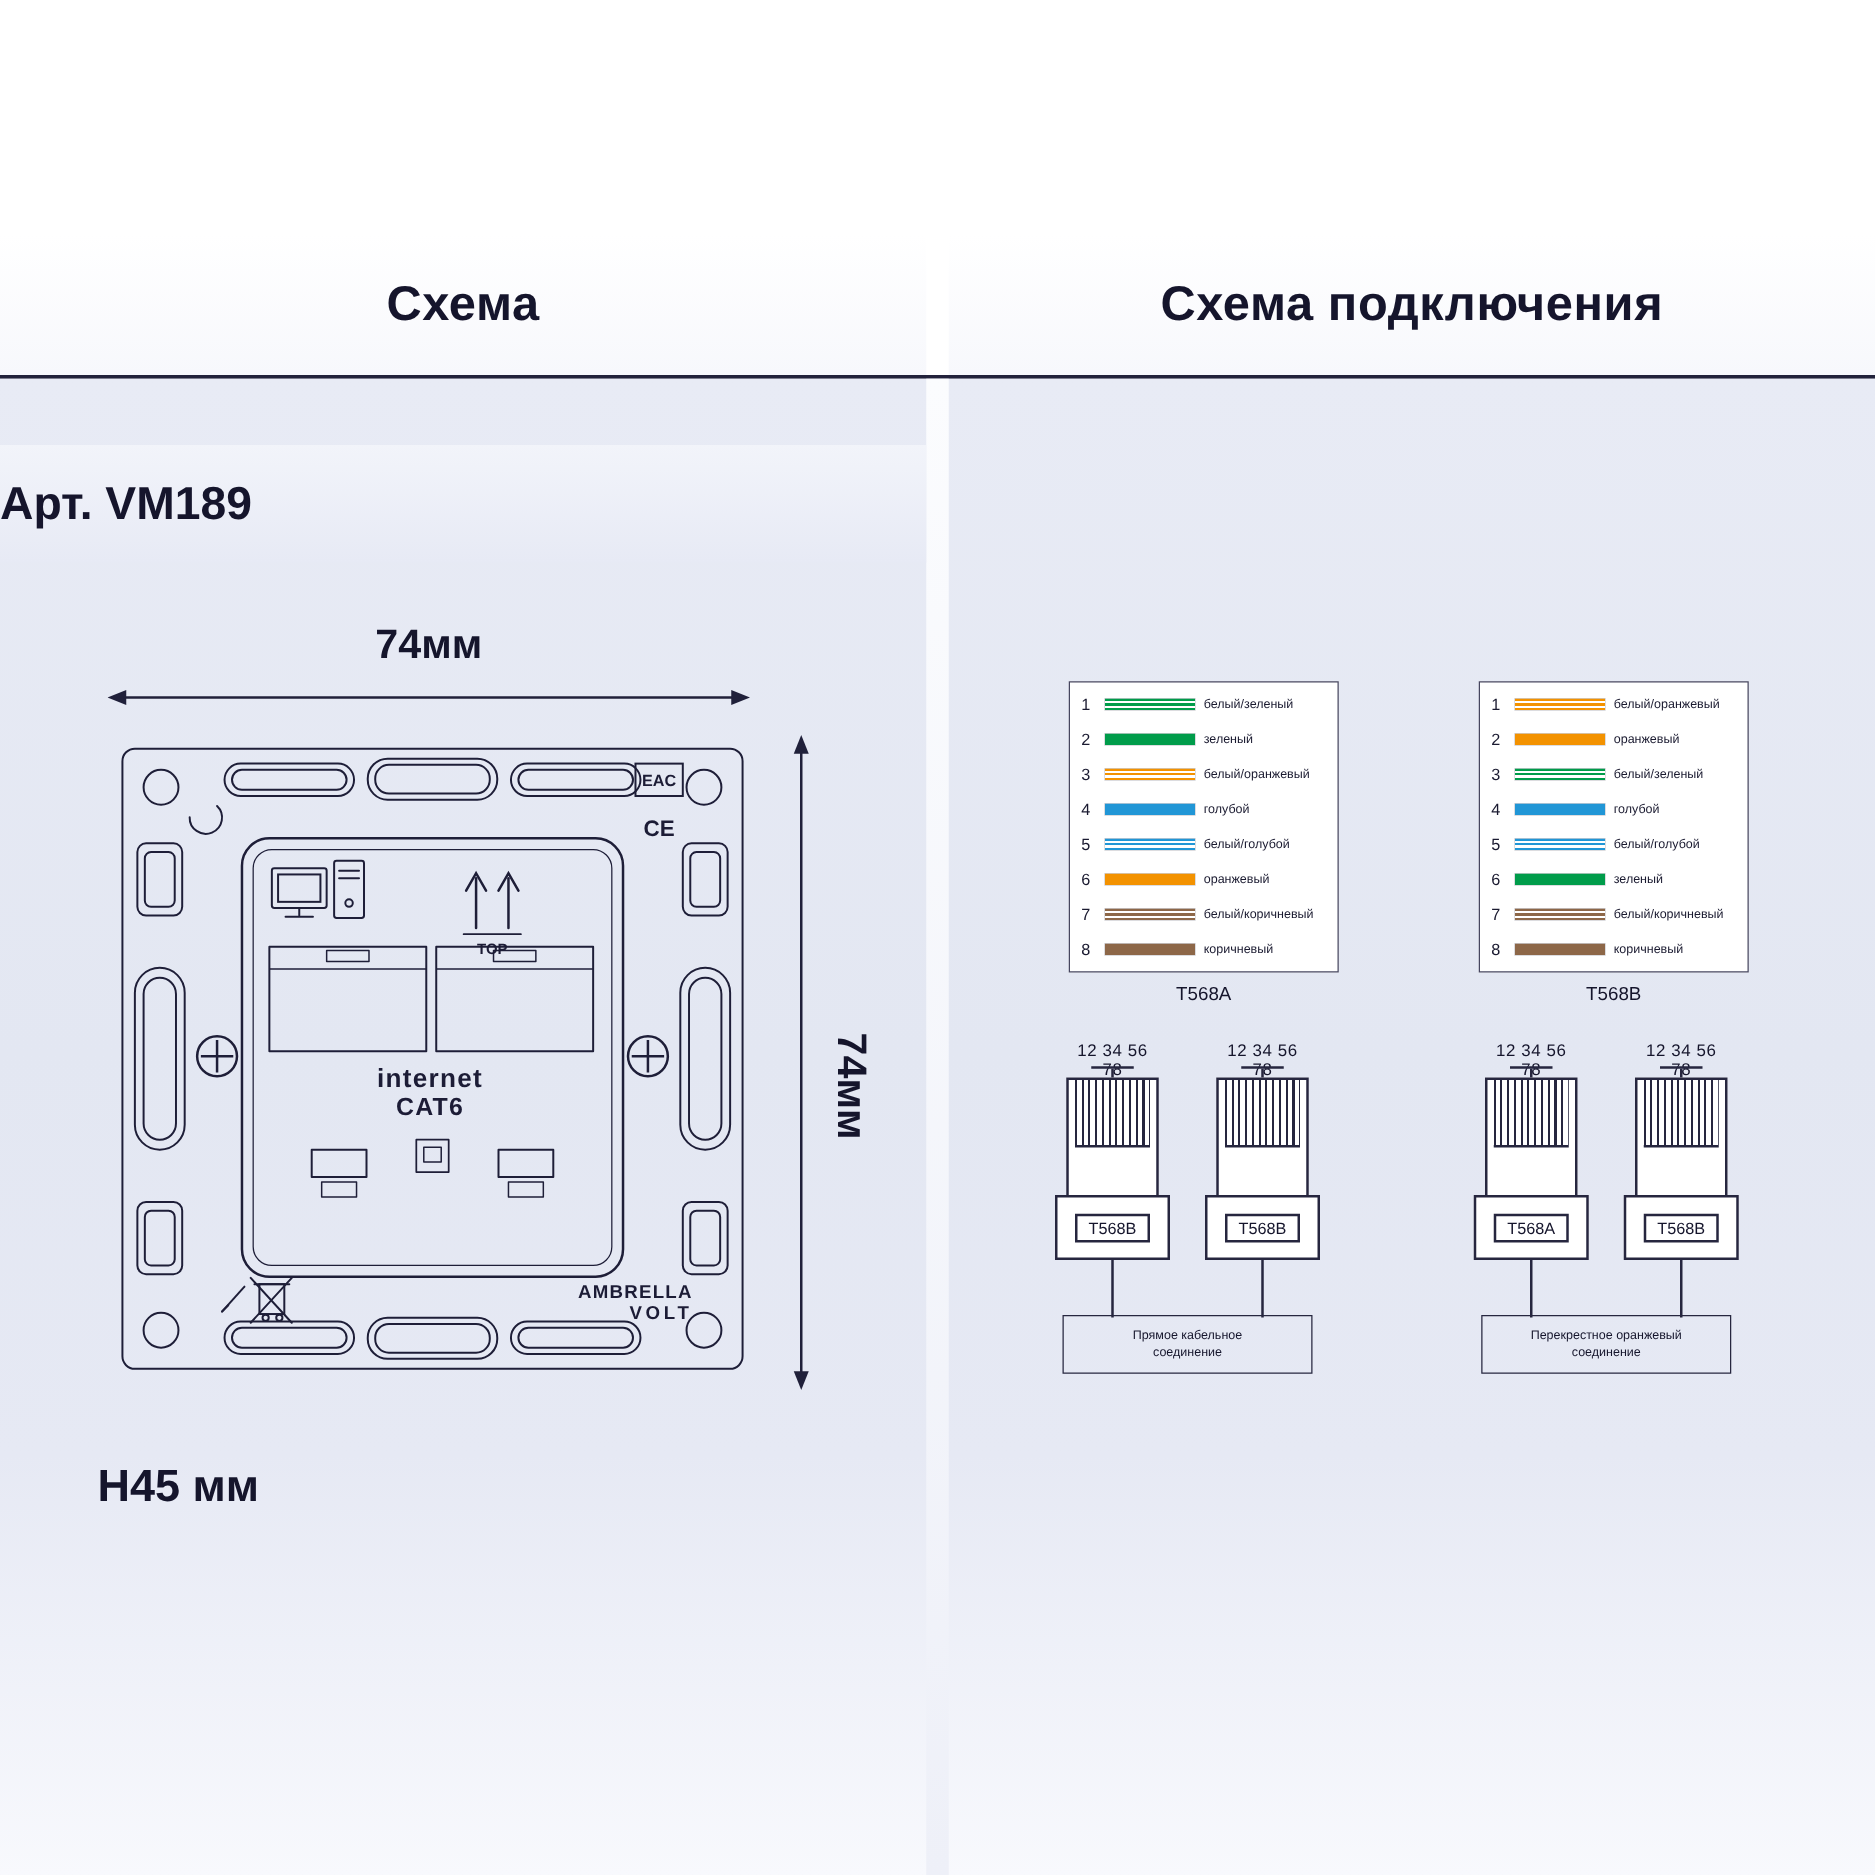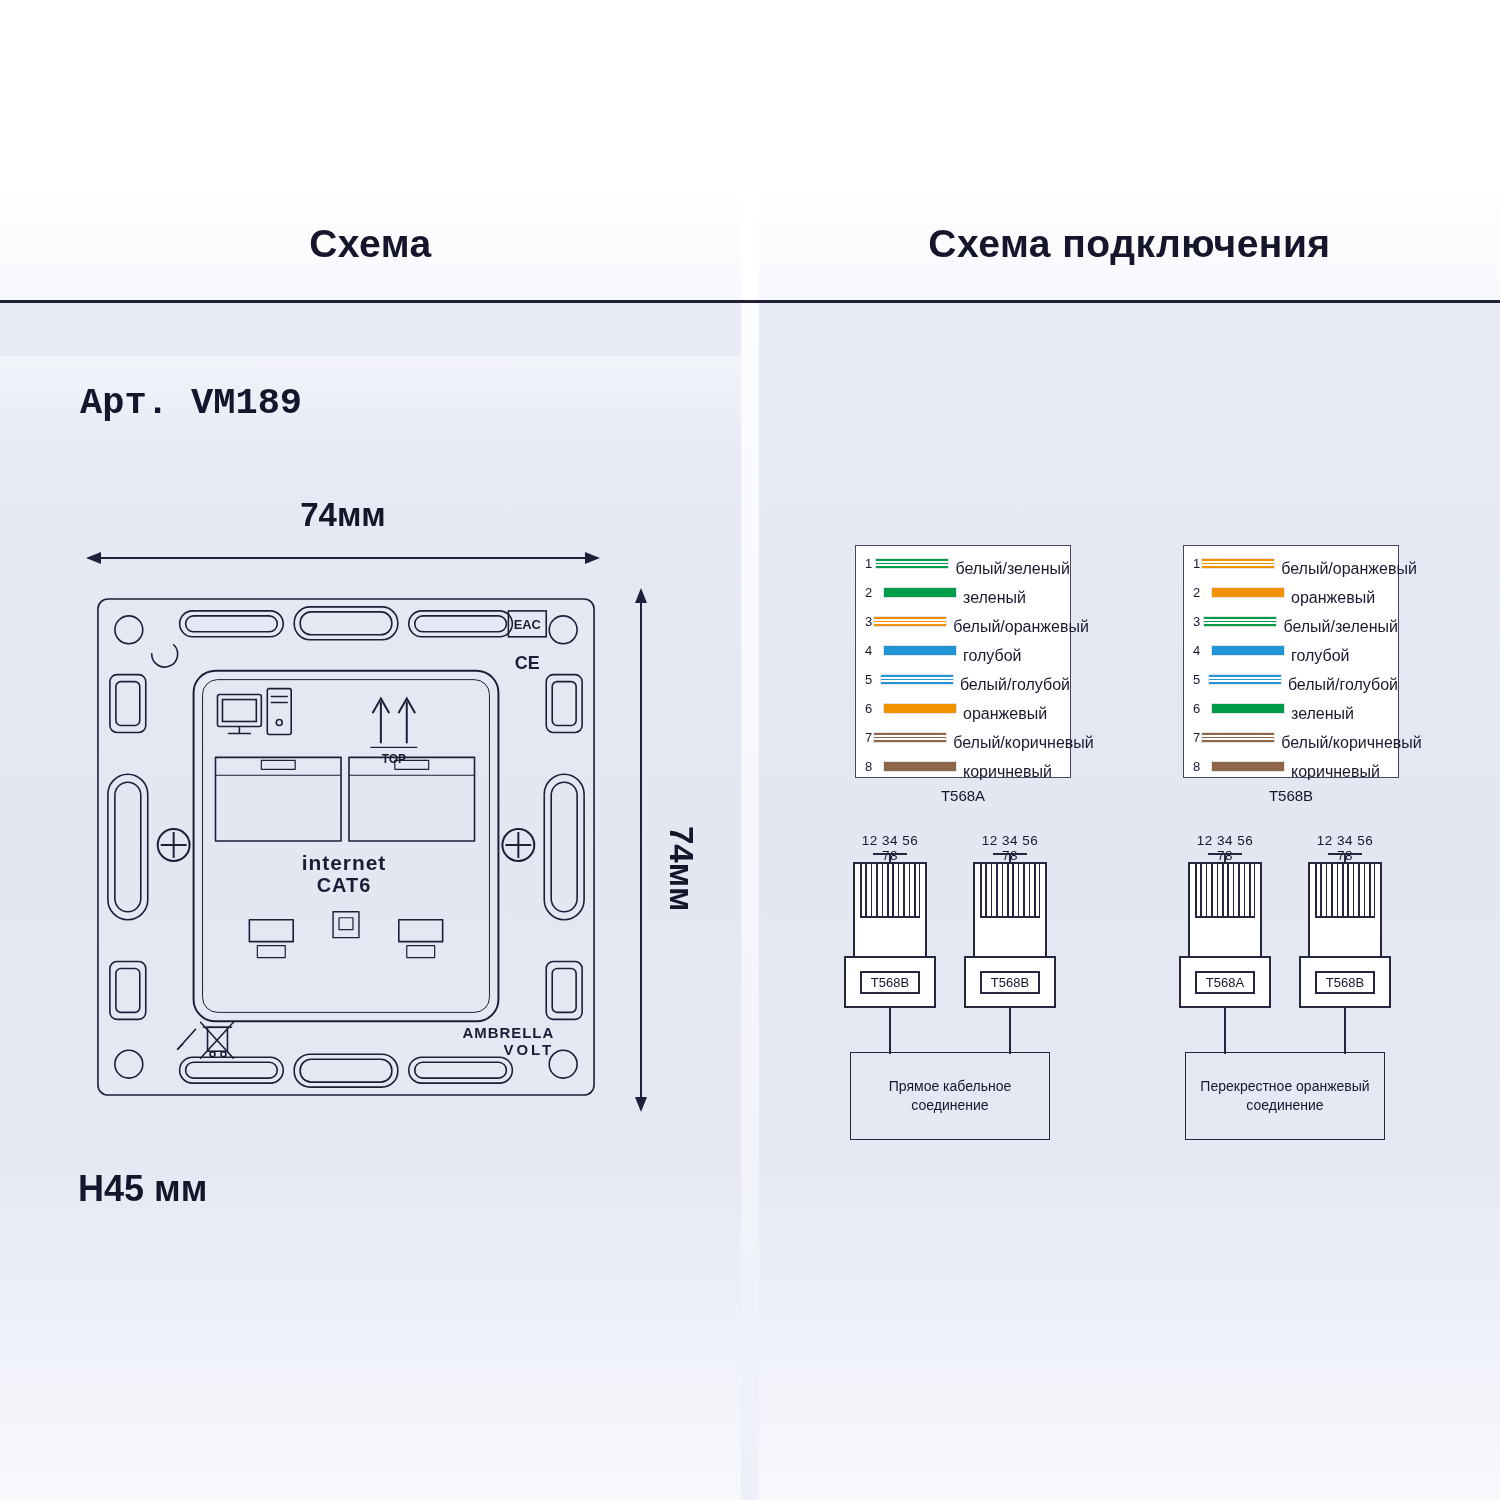--- a/index.html
+++ b/index.html
@@ -13,56 +13,56 @@
   .hdr.left { left:0; width:741px; }
   .hdr.right { left:759px; width:741px; }
   .divider { position:absolute; top:300px; left:0; width:1500px; height:3px; background:#22223b; }
 
   .content { position:absolute; top:303px; left:0; width:1500px; height:1197px;
              background:linear-gradient(180deg,#e8ebf5 0%,#e3e7f2 45%,#e6e9f4 72%,#f8f9fd 100%); }
   .gutter  { position:absolute; top:303px; left:741px; width:18px; height:1197px;
              background:linear-gradient(180deg,#fbfcfe 0%,#eef0f8 100%); }
   .art-band { position:absolute; top:356px; left:0; width:741px; height:94px; display:flex; align-items:center;
               background:linear-gradient(180deg,#f2f4fa 0%,#e7eaf5 100%); }
-  .art-label { margin-left:80px; font-size:37px; font-weight:600;font-family:Liberation Mono, monospace; }
+  .art-label { font-size:37px; font-weight:600; }
 
   .dim-top-label { position:absolute; left:86px; top:496px; width:514px; text-align:center; font-size:33px; font-weight:600; }
   .arrow-h { position:absolute; left:86px; top:550px; }
   .arrow-v { position:absolute; left:633px; top:588px; }
   .drawing { position:absolute; left:82px; top:583px; }
   .dim-right-label { position:absolute; left:700px; top:826px; font-size:33px; font-weight:600;
                      transform-origin:0 0; transform:rotate(90deg); }
   .dim-depth { position:absolute; left:78px; top:1168px; font-size:36px; font-weight:600; }
 
   svg text { font-family:"Liberation Sans", sans-serif; fill:#1c1c36; stroke:none; }
 
   
   .wire-table { position:absolute; top:545px; width:216px; height:233px; background:#fff;
                 border:1px solid #46465f; display:flex; flex-direction:column; padding:3px 0; }
   .wire-table.ta { left:855px; }  .wire-table.tb { left:1183px; }
   .wrow { flex:1; display:flex; align-items:center; padding-left:9px; }
   .wrow .num { width:17px; font-size:13px; font-weight:500; color:#1a1a30; }
   .wrow .bar { width:72px; height:9px; margin:0 7px 0 2px; flex:none; box-shadow:0 0 0 .5px rgba(30,30,55,.25); }
-  .wrow .lbl { font-size:16px; color:#1a1a30; white-space:nowrap;margin-top:11px; }
+  .wrow .lbl { font-size:10px; color:#1a1a30; white-space:nowrap; }
   .tcap { position:absolute; top:787px; width:216px; text-align:center; font-size:15px; font-weight:500; }
   .tcap.ta { left:855px; } .tcap.tb { left:1183px; }
 
   
   .pins { position:absolute; top:833px; width:74px; text-align:center; font-size:13.5px; letter-spacing:.5px; font-weight:500; }
   .leader { position:absolute; top:853px; width:34px; height:9px; border-top:2px solid #26263f; }
   .leader::after { content:''; position:absolute; left:16px; top:0; width:2px; height:8px; background:#26263f; }
   .plug { position:absolute; top:862px; width:74px; height:96px; background:#fff; border:2px solid #26263f; }
   .comb { margin:0 5px; height:54px; border-bottom:2px solid #26263f;
           background:repeating-linear-gradient(90deg,#26263f 0 1.6px,transparent 1.6px 5.4px); }
   .plug-base { position:absolute; top:956px; width:92px; height:52px; background:#fff; border:2px solid #26263f;
                display:flex; align-items:center; justify-content:center; }
   .plug-tag { border:2px solid #26263f; padding:2px 9px; font-size:13px; font-weight:500; background:#fff; }
   .drop { position:absolute; top:1008px; width:2px; height:46px; background:#26263f; }
   .pair-caption { position:absolute; top:1052px; width:200px; border:1.5px solid #26263f; text-align:center;
-                  font-size:14px; line-height:1.35; padding:24px 2px; color:#15152c; }
+                  font-size:10px; line-height:1.35; padding:9px 2px; color:#15152c; }
 </style>
 </head>
 <body>
 
 <div class="page">
 
   <div class="hdr left">Схема</div>
   <div class="hdr right">Схема подключения</div>
   <div class="divider"></div>
 

